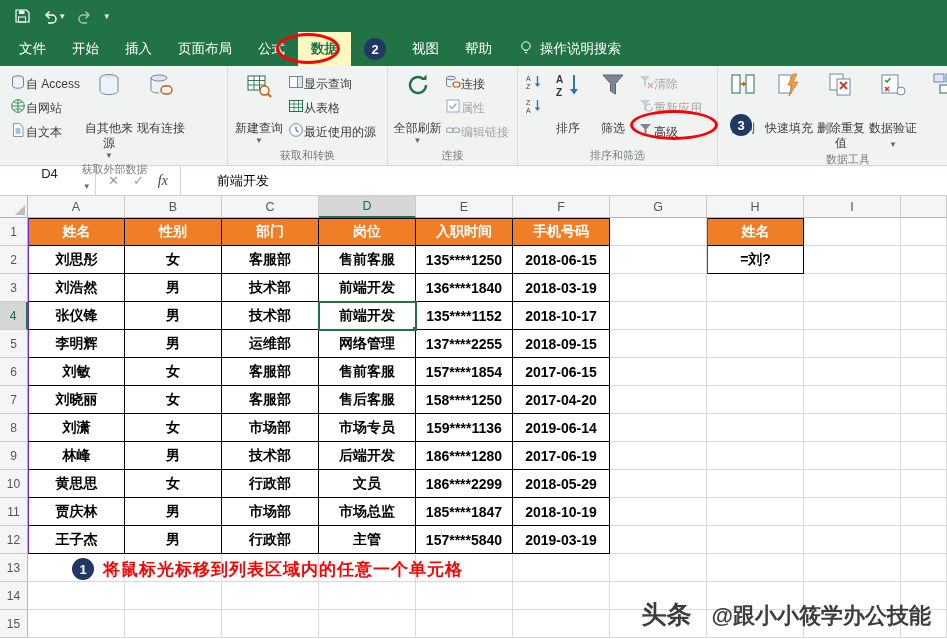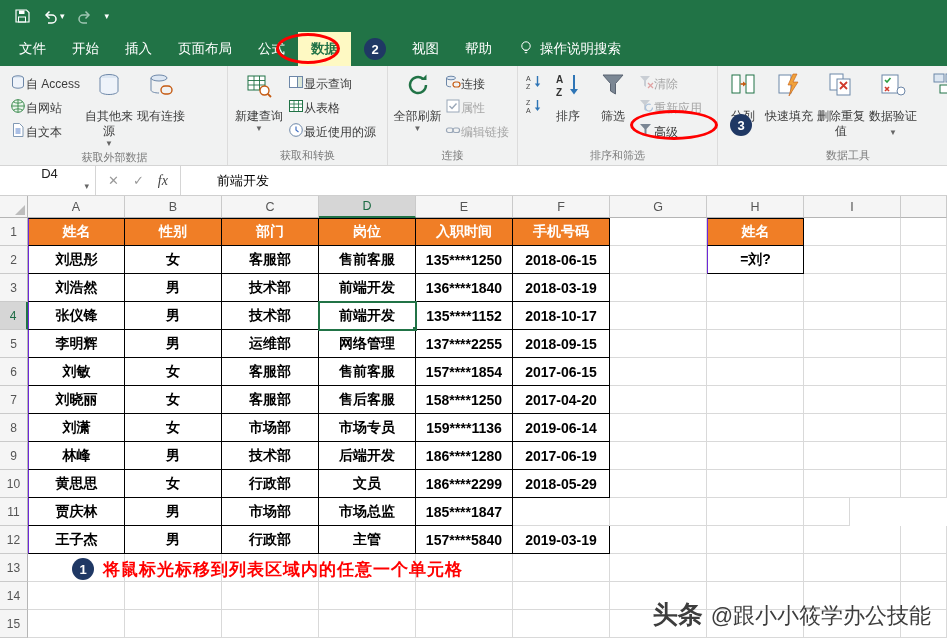--- a/index.html
+++ b/index.html
@@ -30,21 +30,21 @@
   
   .ribbon { height:100px; background:#f1f2f2; border-bottom:1px solid #d5d5d5; display:flex; position:relative; padding-left:2px; }
   .rgroup { display:flex; flex-direction:column; border-right:1px solid #dcdcdc; flex:none; }
   .rg-body { flex:1; display:flex; align-items:flex-start; padding:3px 5px 0; }
   .rg-label { font-size:11px; color:#7b7b7b; text-align:center; height:18px; line-height:16px; }
   .stack { display:flex; flex-direction:column; gap:2px; padding-top:2px; }
   .sbtn { display:flex; align-items:flex-end; font-size:12px; color:#3b3b3b; height:22px; padding:0 3px; white-space:nowrap; }
   .sbtn.disabled { color:#a6a6a6; }
   .lbtn { display:flex; flex-direction:column; align-items:center; width:52px; font-size:12px; color:#3b3b3b;
           text-align:center; line-height:1.25; padding-top:3px; }
-  .lbtn .lab { margin-top:7px; }
+  .lbtn .lab { margin-top:19px; }
   .caret-s { font-size:8px; color:#666; }
   .advanced-wrap { position:relative; }
 
   
   .fbar { height:30px; background:#fff; border-bottom:1px solid #cfcfcf; display:flex; align-items:stretch; }
   .namebox { width:96px; border-right:1px solid #d5d5d5; display:flex; align-items:center; padding:0 6px 0 10px; font-size:13px; color:#222;flex-direction:column; }
   .namebox .nb-caret { margin-left:auto; font-size:9px; color:#666; }
   .fbtns { display:flex; align-items:center; gap:14px; padding:0 12px; border-right:1px solid #d5d5d5; }
   .fbtns .fx { font-family:"Liberation Serif","DejaVu Serif",serif; font-style:italic; font-size:14px; color:#444; }
   .fbtns .x { color:#999; font-size:13px; }
@@ -70,21 +70,21 @@
   .cell.tcell.first, .cell.tcell.crit { border-left:1px solid #6d28d9; }
   .cell.tcell.top { border-top:1px solid #000; }
   .cell.thead { background:#F07E26; color:#fff; font-weight:700; }
   .cell.selcell { position:relative; outline:2px solid #217346; outline-offset:-1px; z-index:2; }
   .fillhandle { position:absolute; right:-3px; bottom:-3px; width:6px; height:6px; background:#217346; border:1px solid #fff; }
 
   .annotation { position:absolute; left:72px; top:359px; height:28px; display:flex; align-items:center; gap:9px; z-index:3; }
   .annotation .ann-text { color:#ff0000; font-size:17px; font-weight:700; letter-spacing:1px; }
   .watermark { position:absolute; top:402px; right:16px; display:flex; align-items:baseline; gap:8px; color:#3d3d3d; z-index:3; }
   .watermark .brand { font-size:25px; font-weight:900; }
-  .watermark .handle { font-size:22px; font-weight:400; }
+  .watermark .handle { font-size:22px; font-weight:700;margin-left:12px; }
 </style>
 </head>
 <body>
 
 <div class="window">
 
   <div class="titlebar">
     <div class="qat">
       <span class="qbtn">
         <span>
@@ -533,20 +533,21 @@
         <div class="cell"></div>
         <div class="cell sliver"></div>
       </div>
       <div class="grid-row">
         <div class="rowhead">11</div>
         <div class="cell tcell first">贾庆林</div>
         <div class="cell tcell">男</div>
         <div class="cell tcell">市场部</div>
         <div class="cell tcell">市场总监</div>
         <div class="cell tcell">185****1847</div>
+        <div class="cell tcell">2018-10-19</div>
         <div class="cell"></div>
         <div class="cell"></div>
         <div class="cell"></div>
         <div class="cell sliver"></div>
       </div>
       <div class="grid-row">
         <div class="rowhead">12</div>
         <div class="cell tcell first">王子杰</div>
         <div class="cell tcell">男</div>
         <div class="cell tcell">行政部</div>

